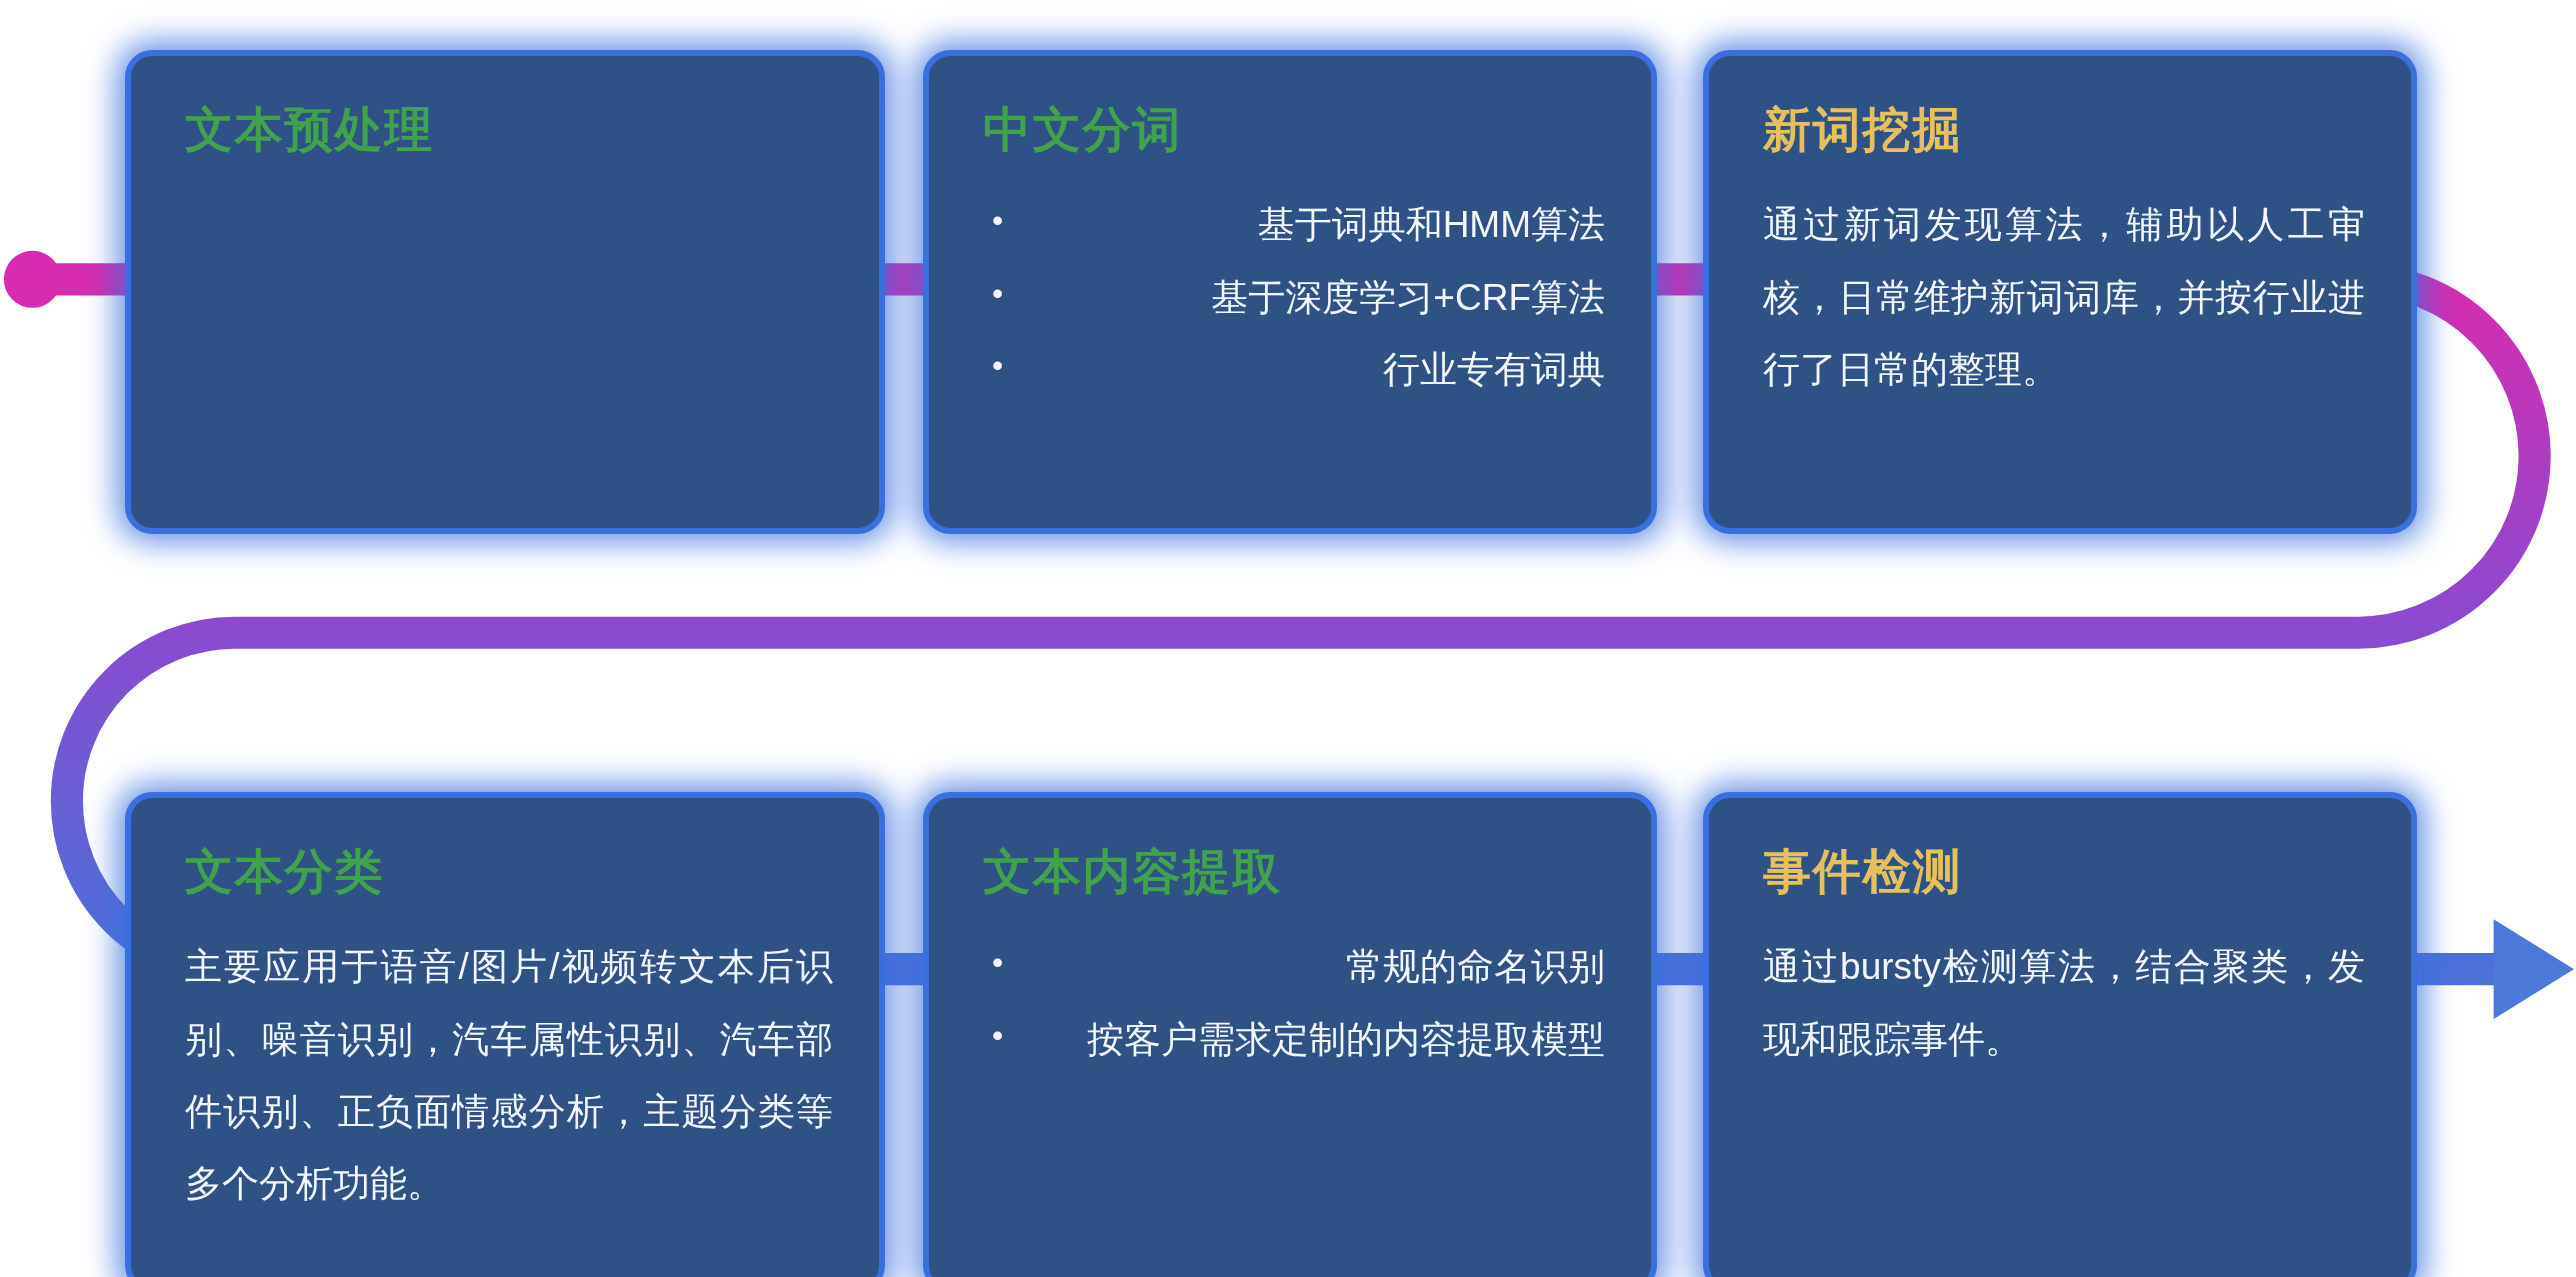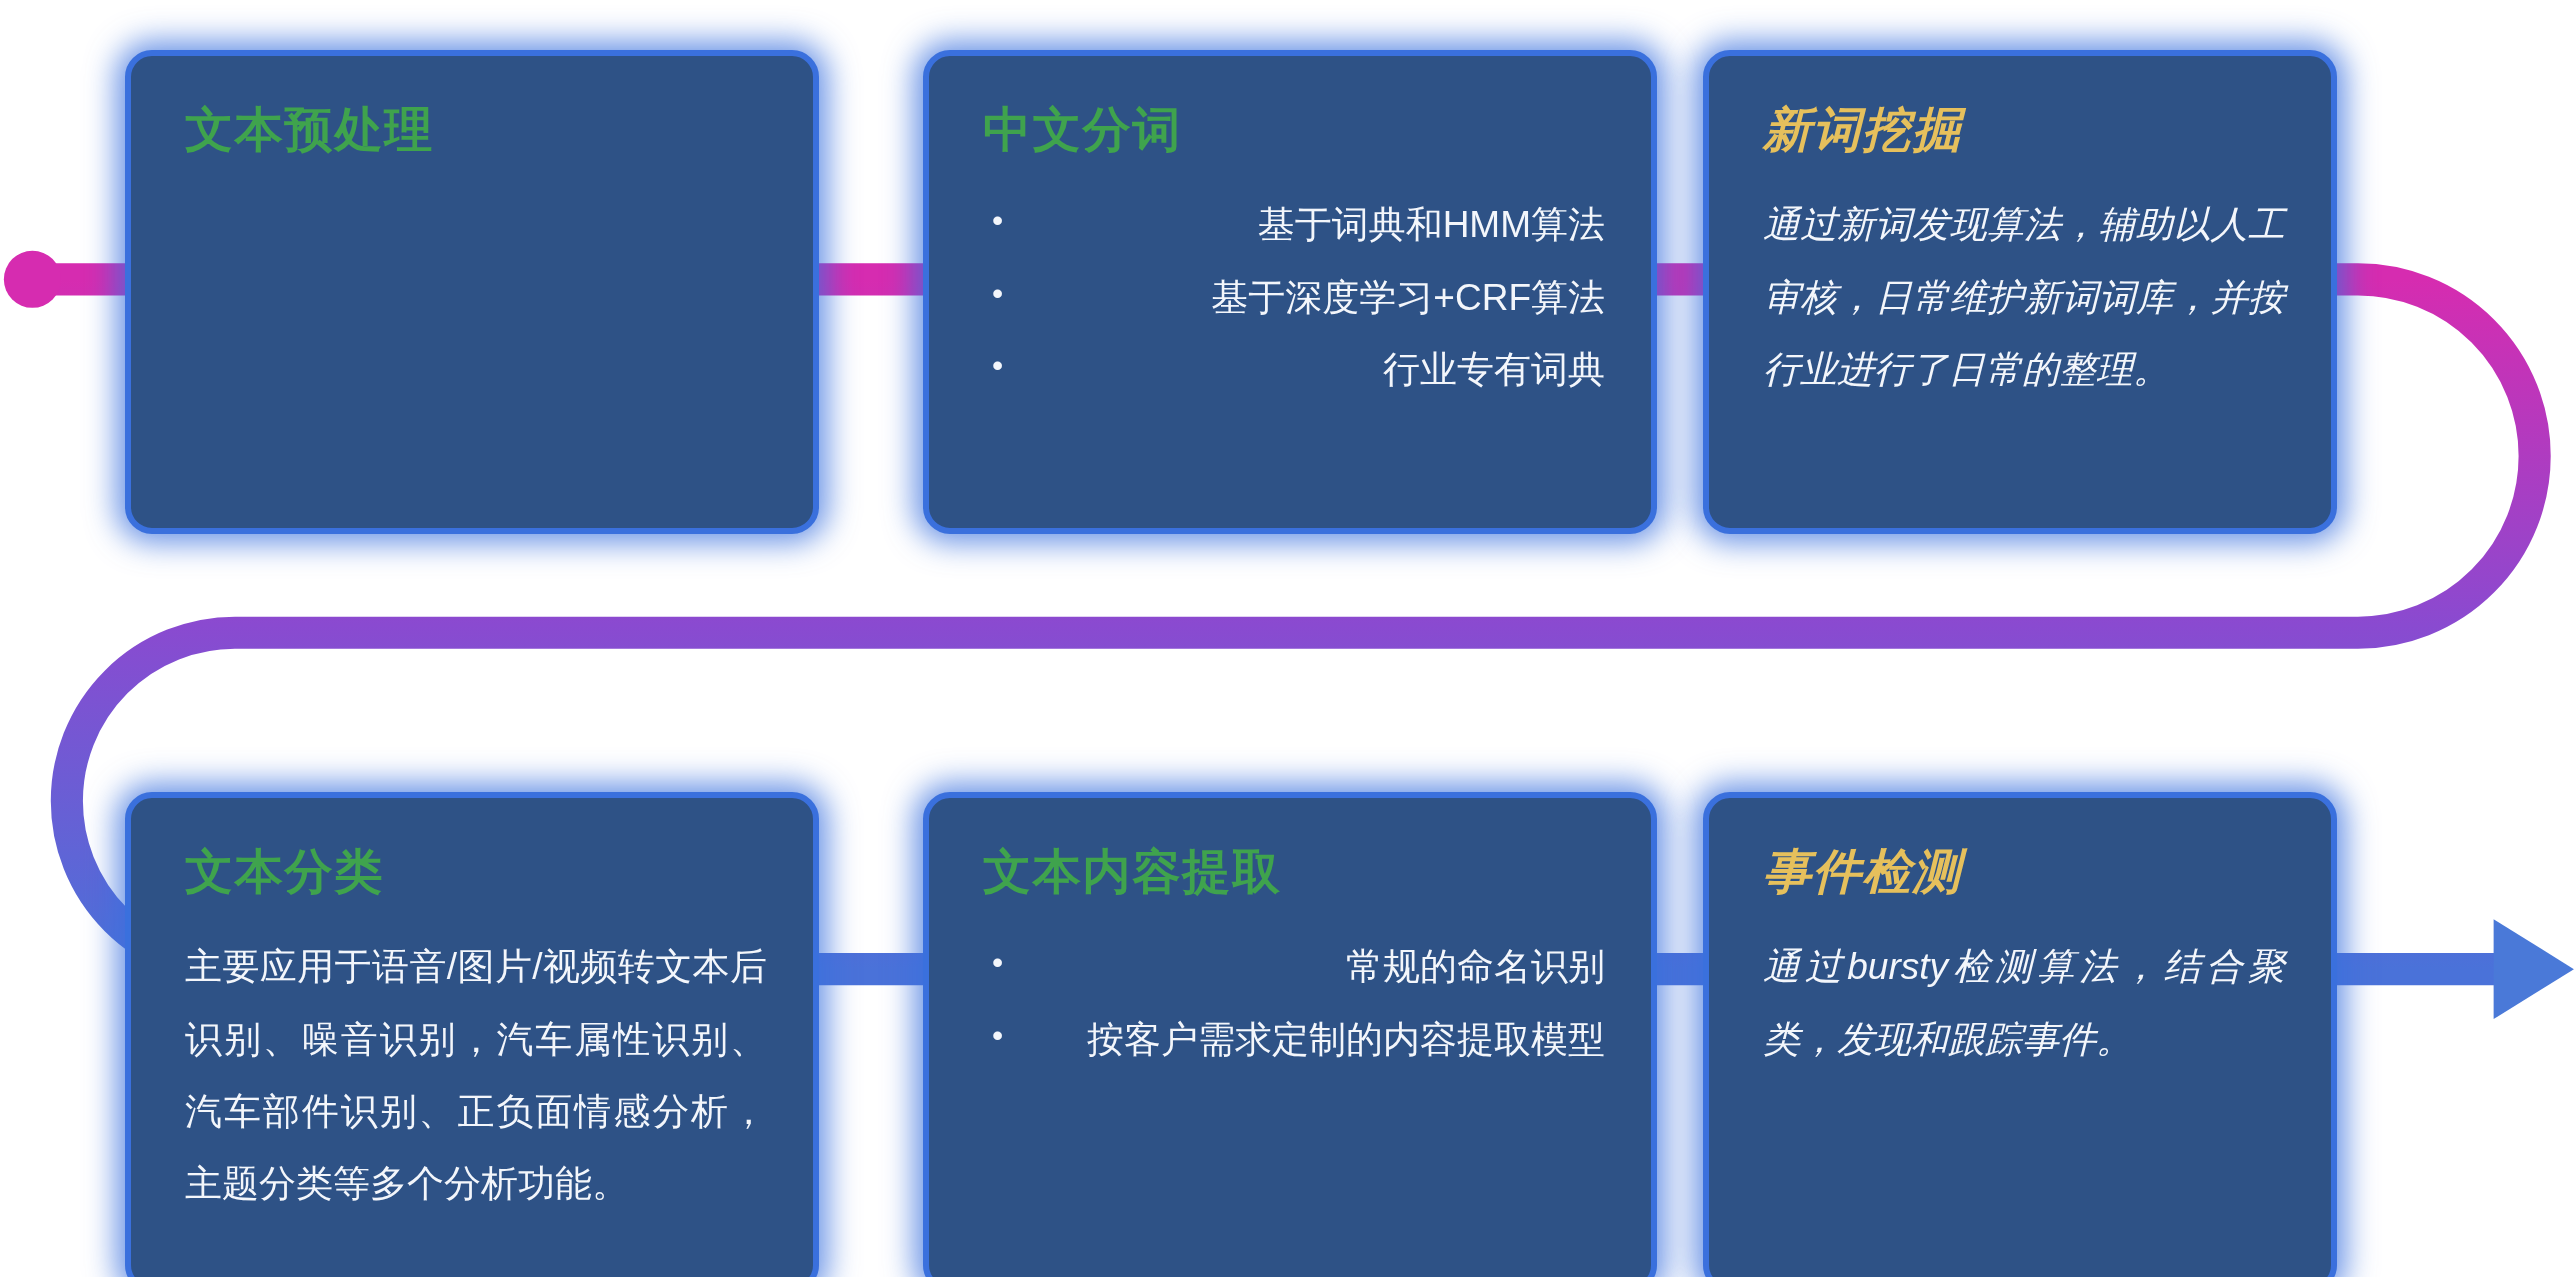--- a/index.html
+++ b/index.html
@@ -25,23 +25,23 @@
     background: #2e5286;
     border: 6.2px solid #3a70dd;
     border-radius: 27px;
     box-shadow: 0 0 30px 9px rgba(58, 112, 221, 0.75);
     z-index: 1;
     box-sizing: border-box;
     padding: 37px 46px 36px 54px;
   }
   .row1 { top: 50px;  height: 484px; }
   .row2 { top: 792px; height: 500px; }
-  .col1 { left: 125px;  width: 694px; }
+  .col1 { left: 125px;  width: 760px; }
   .col2 { left: 923px; width: 734px; }
-  .col3 { left: 1703px; width: 634px; font-style: italic; }
+  .col3 { left: 1703px; width: 714px; }
   .card-title {
     margin: 5.4px 0 27px 0;
     font-size: 48px;
     font-weight: bold;
     letter-spacing: 1.8px;
   }
   .green  { color: #3fa34d; }
   .yellow { color: #e6c05c; }
   .card-body {
     margin: 0;

